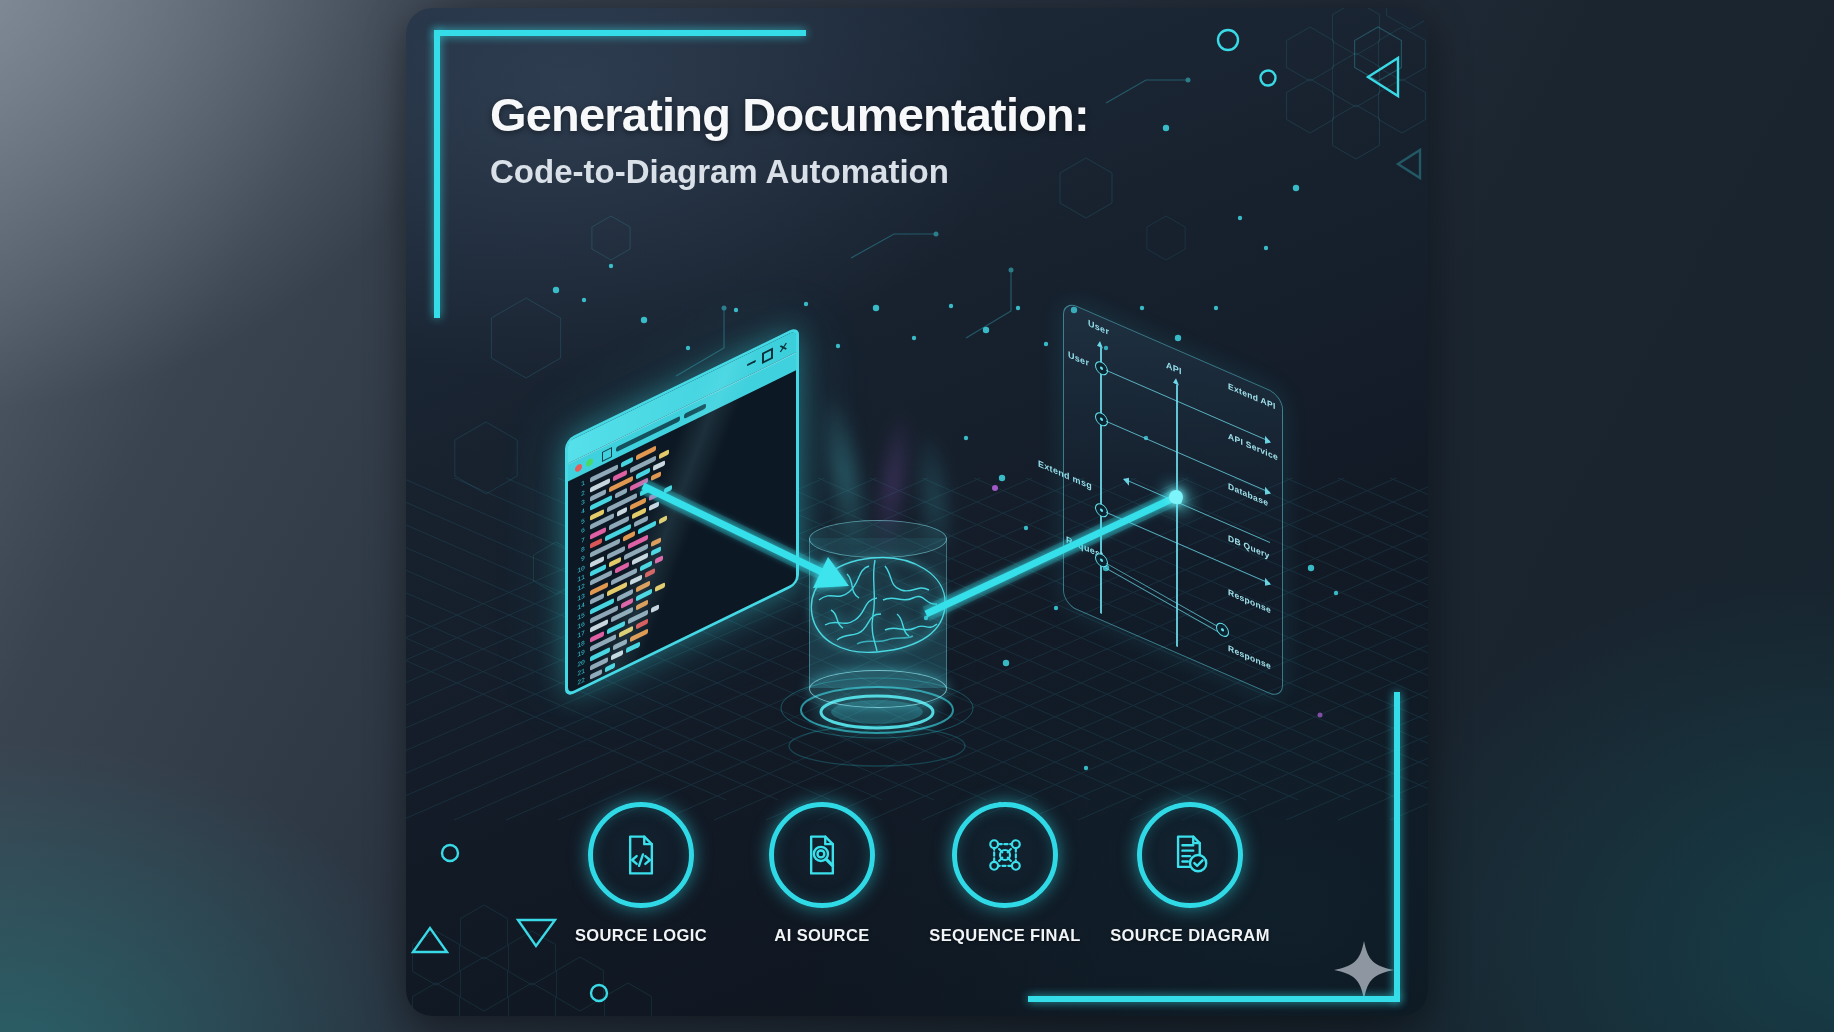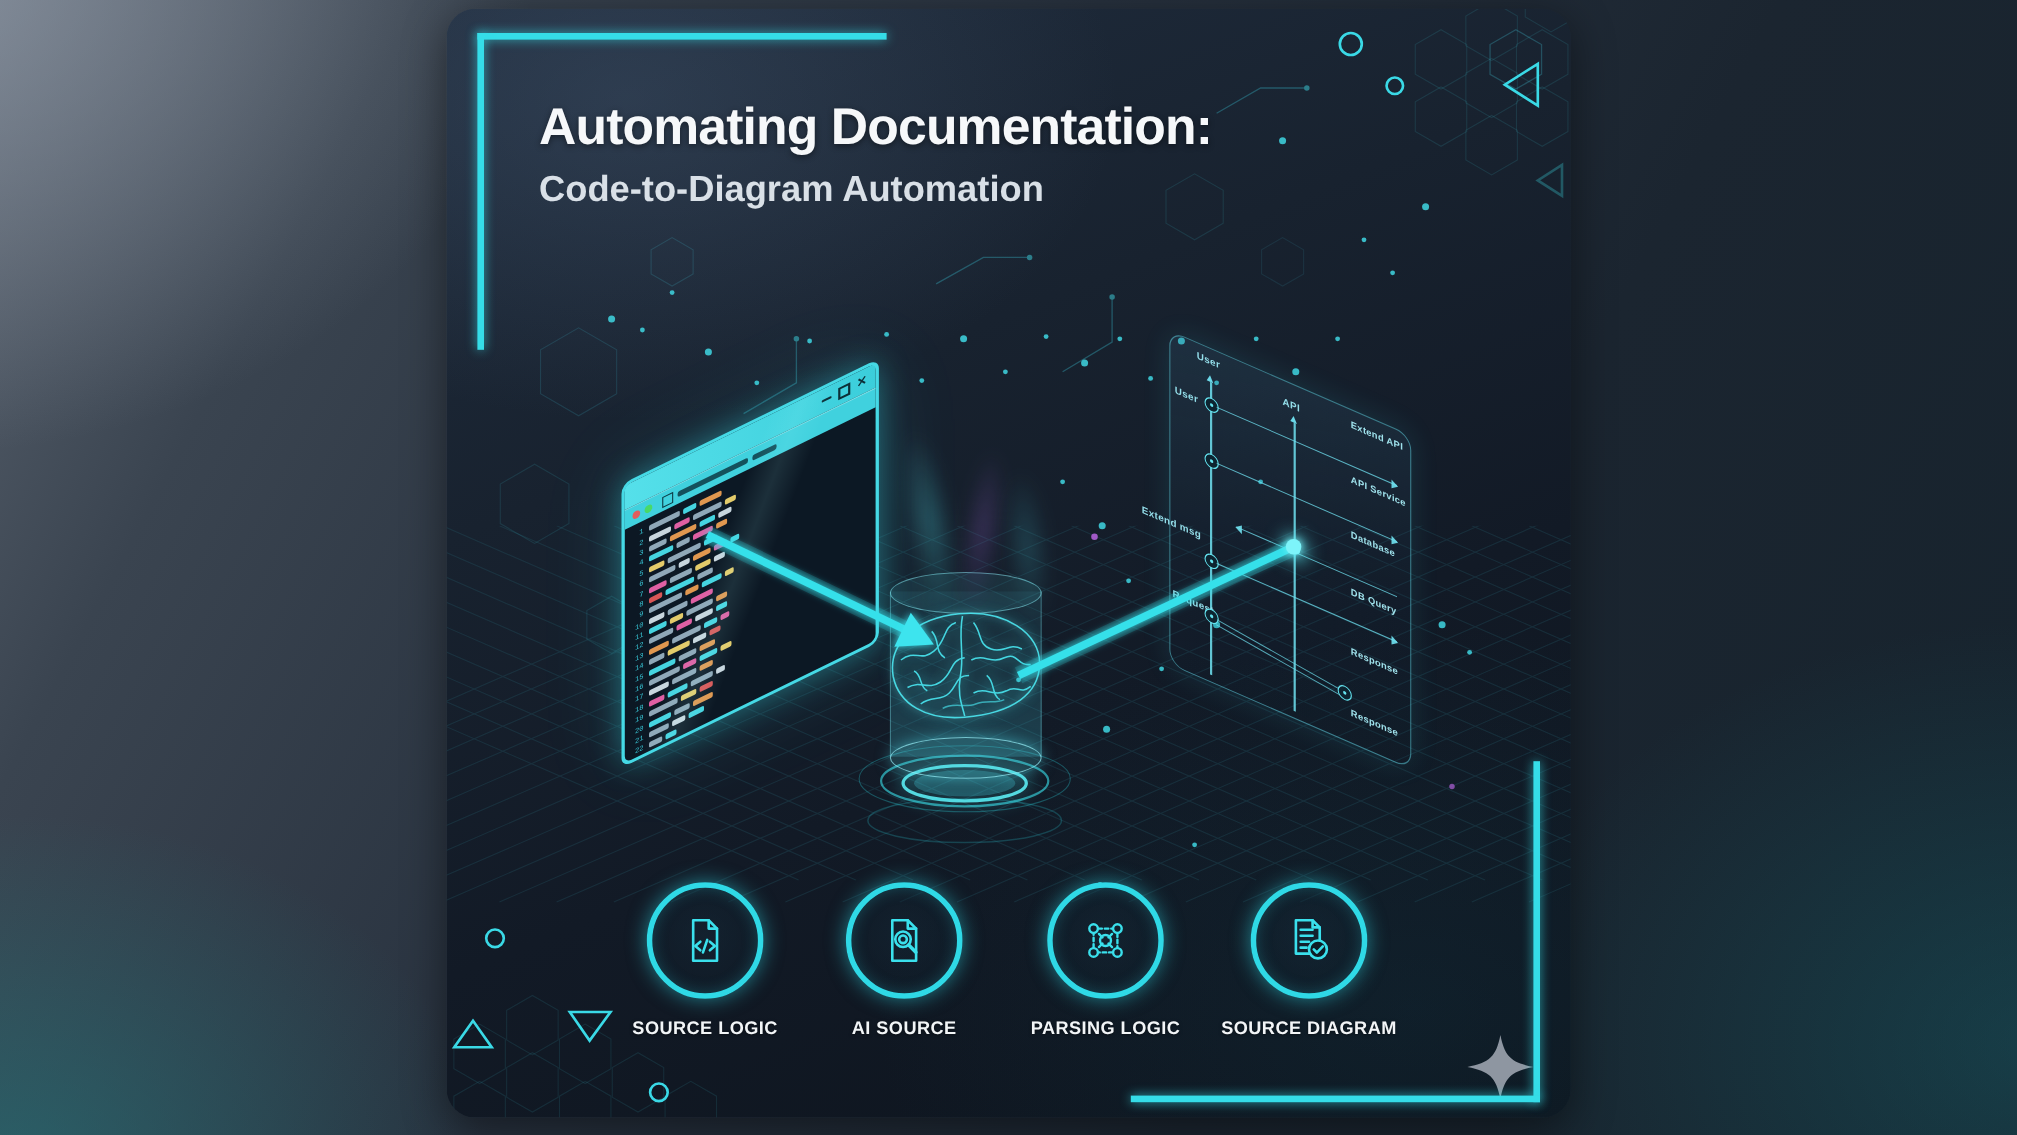--- a/index.html
+++ b/index.html
@@ -287,21 +287,21 @@
       </g>
       <path d="M958,933 C962,953 968,958 988,962 C968,966 962,971 958,991 C954,971 948,966 928,962 C948,958 954,953 958,933 Z" fill="#969da8" opacity="0.95"></path>
     </svg>
 
   <div class="accent" id="acc-tl-h"></div>
   <div class="accent" id="acc-tl-v"></div>
   <div class="accent" id="acc-br-v"></div>
   <div class="accent" id="acc-br-h"></div>
 
   <div id="header">
-    <div class="title-line" id="title1">Automating Documentation:</div>
+    <div class="title-line" id="title1">Generating Documentation:</div>
     <div id="subtitle">Code-to-Diagram Automation</div>
   </div>
 
   <div id="code-window">
     <div class="cw-titlebar">
       <div class="wc-min"></div>
       <div class="wc-max"></div>
       <div class="wc-close">✕</div>
     </div>
     <div class="cw-tabbar">
@@ -568,21 +568,21 @@
           <svg width="52" height="52" viewBox="0 0 48 48" fill="none" stroke="#3ae0ec" stroke-width="2" stroke-linecap="round" stroke-linejoin="round">
             <path d="M18,14 h12 M34,18 v12 M30,34 h-12 M14,30 v-12" stroke-dasharray="3 2.4"></path>
             <path d="M18.5,18.5 l3,3 M29.5,18.5 l-3,3 M29.5,29.5 l-3,-3 M18.5,29.5 l3,-3"></path>
             <circle cx="14" cy="14" r="3.6"></circle>
             <circle cx="34" cy="14" r="3.6"></circle>
             <circle cx="14" cy="34" r="3.6"></circle>
             <circle cx="34" cy="34" r="3.6"></circle>
             <circle cx="24" cy="24" r="4.6"></circle>
           </svg>
         </div>
-        <div class="step-label">PARSING LOGIC</div>
+        <div class="step-label">SEQUENCE FINAL</div>
       </div>
       <div class="step" style="left: 689px; top: 0px;">
         <div class="step-circle">
           <svg width="52" height="52" viewBox="0 0 48 48" fill="none" stroke="#3ae0ec" stroke-width="2.2" stroke-linecap="round" stroke-linejoin="round">
             <path d="M13,7 h14 l6,6 v22 h-20 z"></path>
             <path d="M27,7 v6 h6"></path>
             <path d="M17,15 h10 M17,20 h10 M17,25 h7 M17,30 h5"></path>
             <circle cx="31.5" cy="31.5" r="7.5" fill="#0e1c26"></circle>
             <path d="M28,31.5 l2.6,2.6 5,-5.2"></path>
           </svg>

